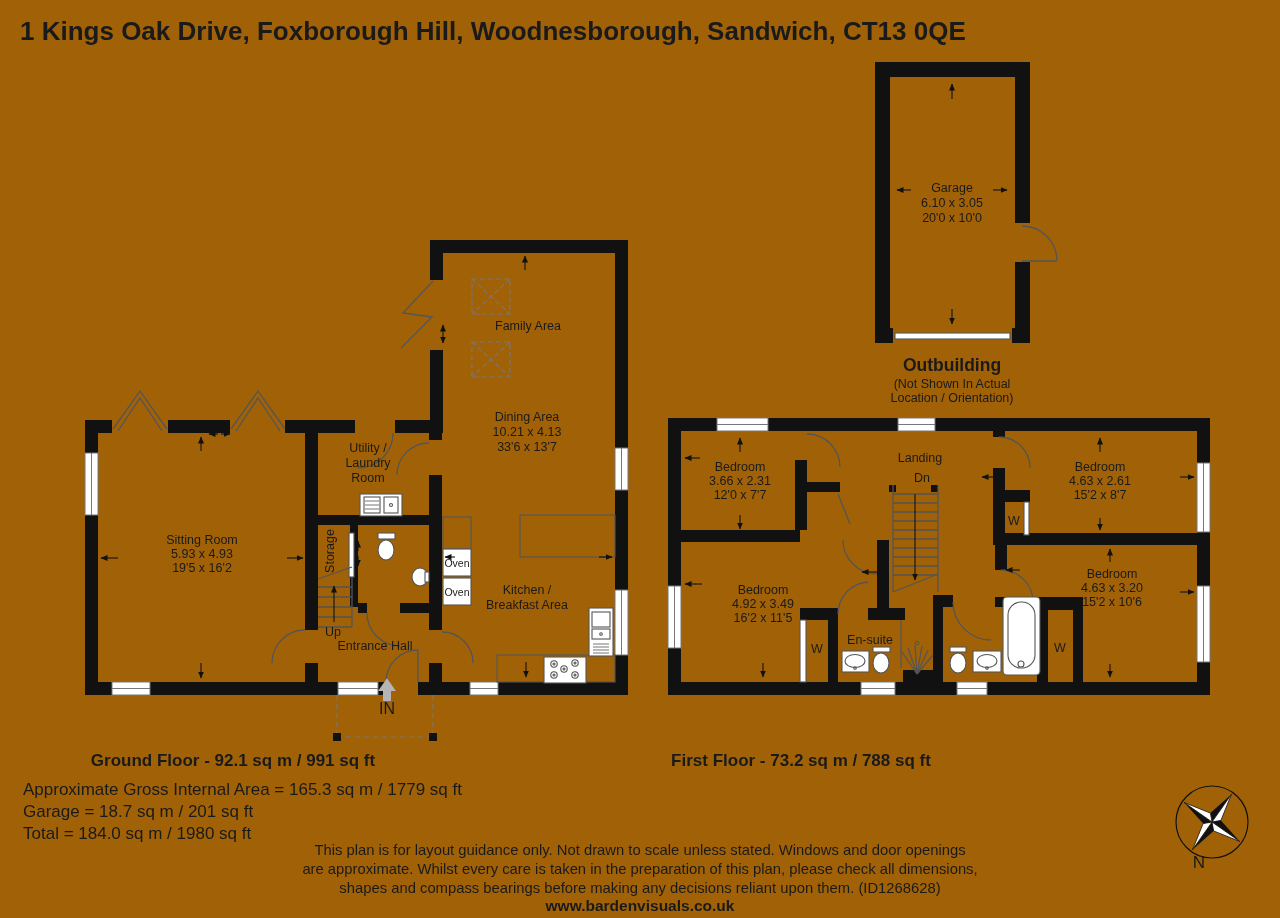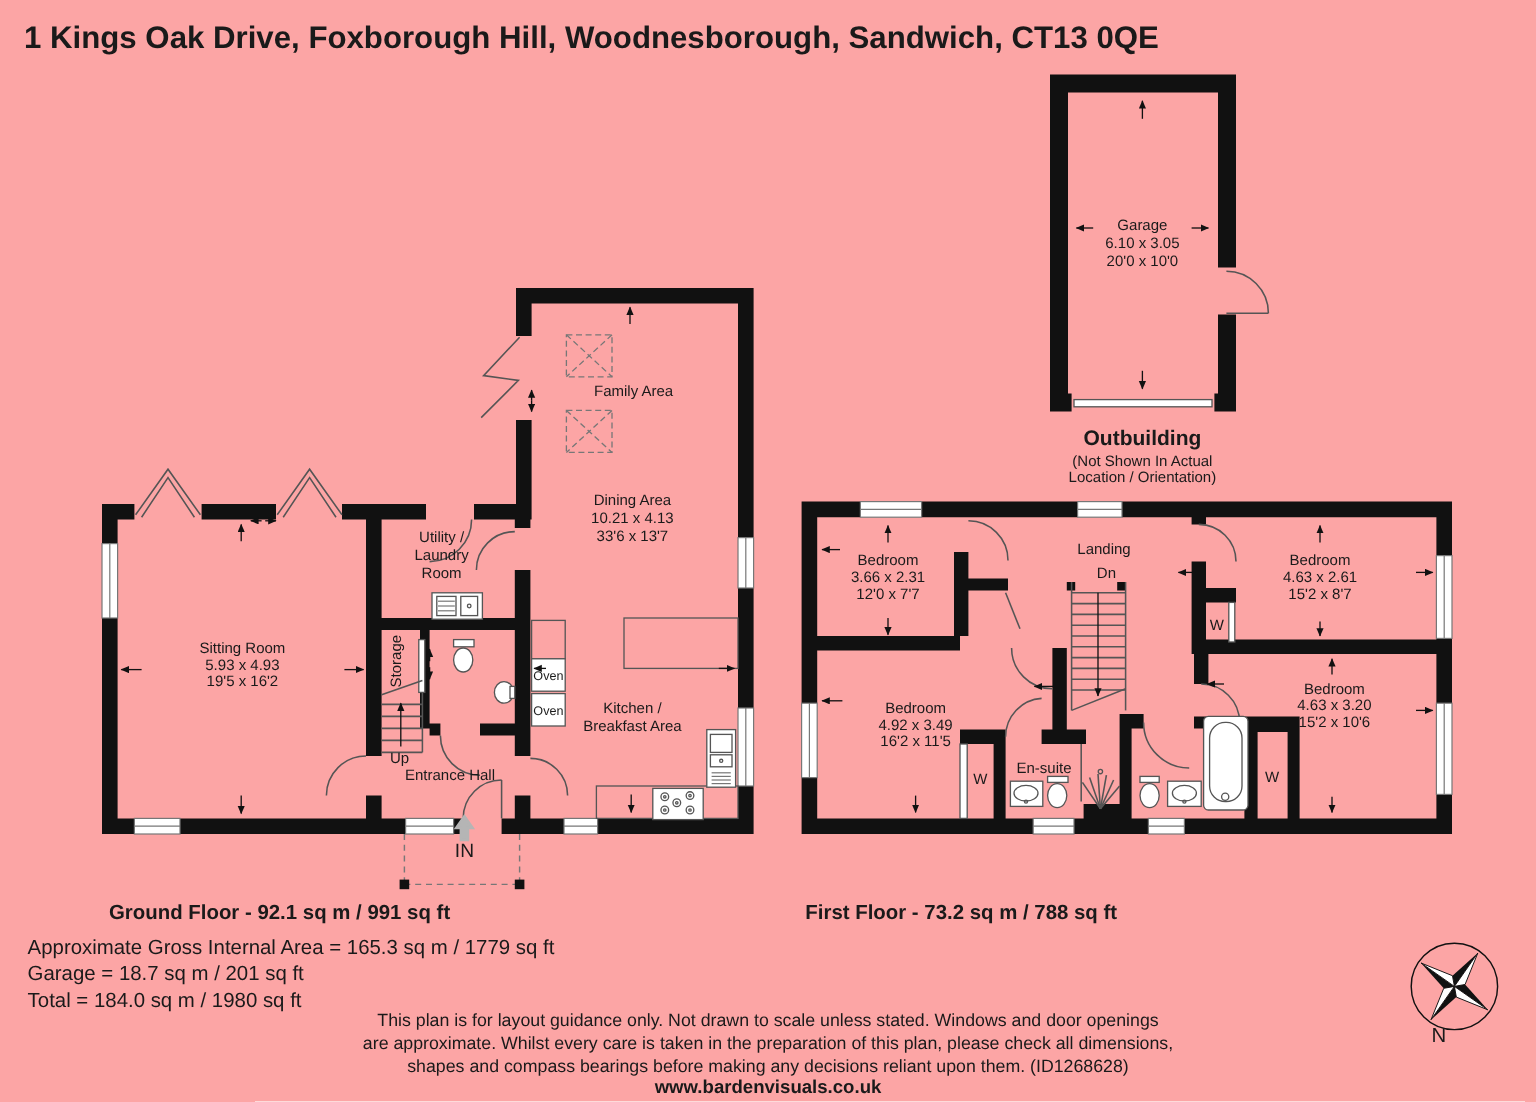--- a/index.html
+++ b/index.html
@@ -1,16 +1,16 @@
 <!DOCTYPE html>
 <html><head>
 <meta charset="utf-8">
 <style>
   html,body{margin:0;padding:0;background:#ffffff;}
-  #stage{position:relative;width:1280px;height:918px;background:#fca5a5;overflow:hidden;}
+  #stage{position:relative;width:1280px;height:918px;background:#a16207;overflow:hidden;}
   svg{display:block;}
   text{font-family:"Liberation Sans","DejaVu Sans",sans-serif;fill:#1a1a1a;}
   .room{font-size:12.5px;}
   .small{font-size:10.5px;}
   .title{font-size:26px;font-weight:bold;}
   .floorlab{font-size:17px;font-weight:bold;}
   .summary{font-size:17px;}
   .disc{font-size:14.8px;}
   .web{font-size:15.5px;font-weight:bold;}
   .wall{fill:#111;stroke:none;}

